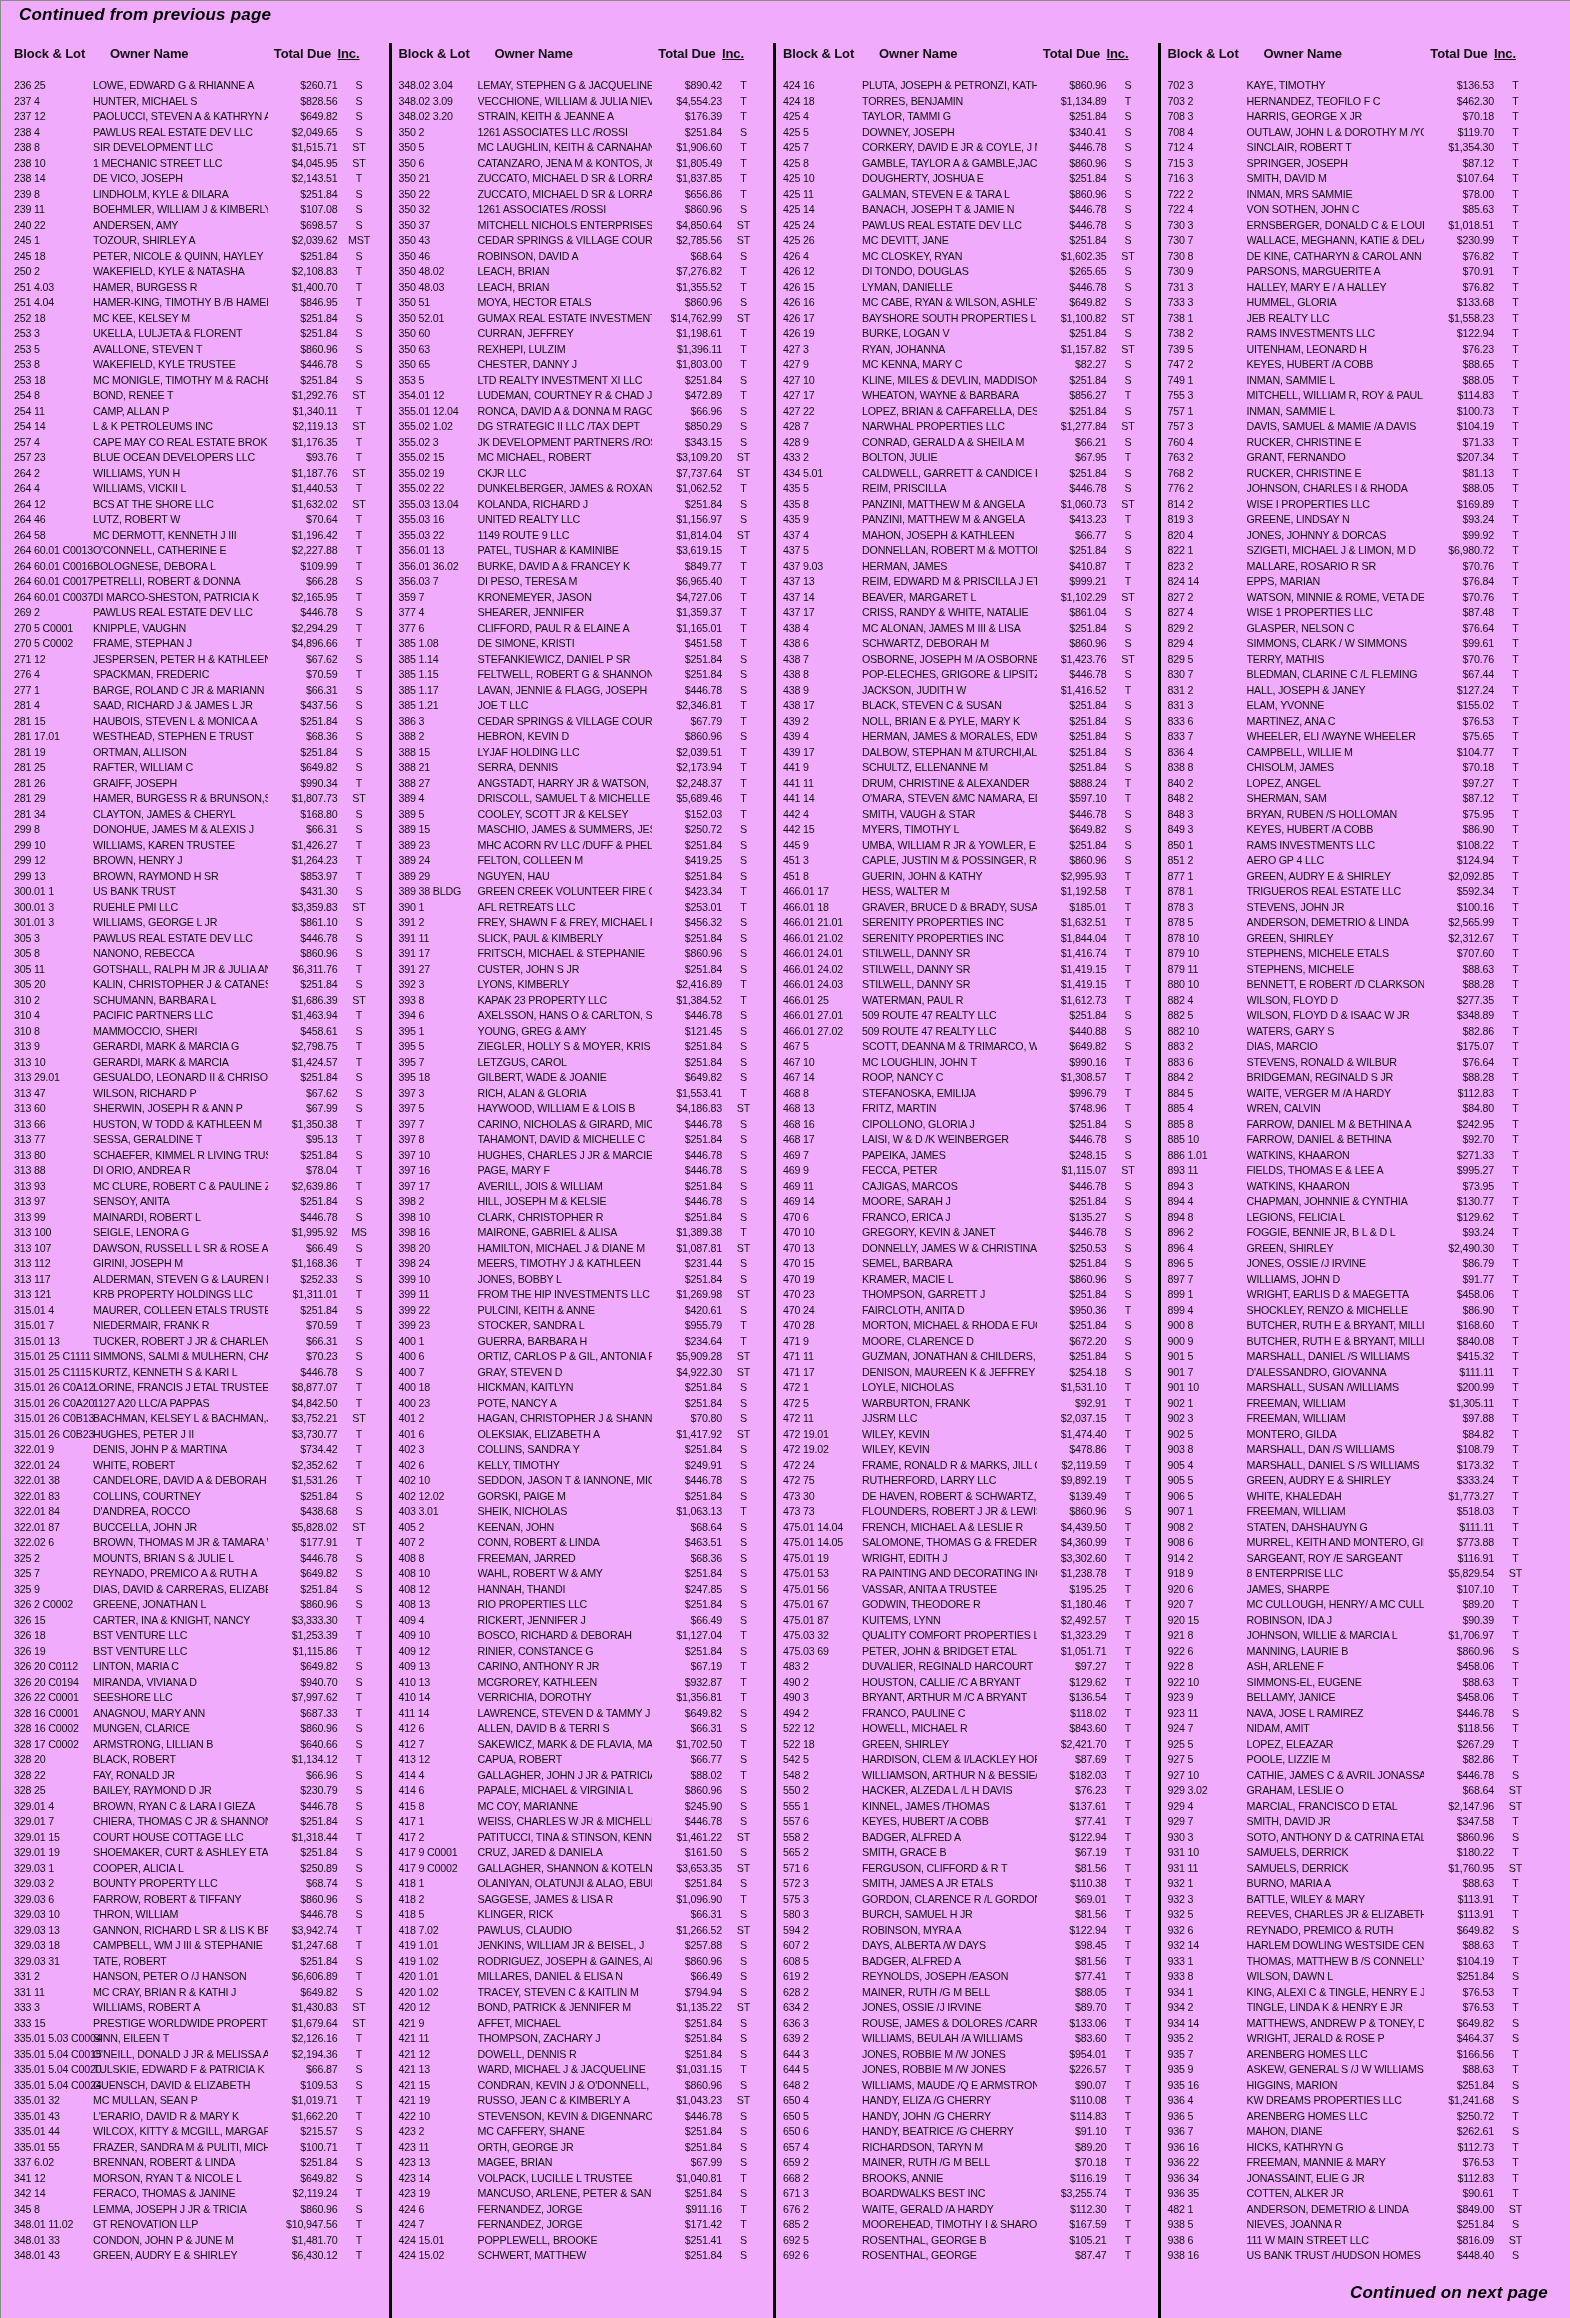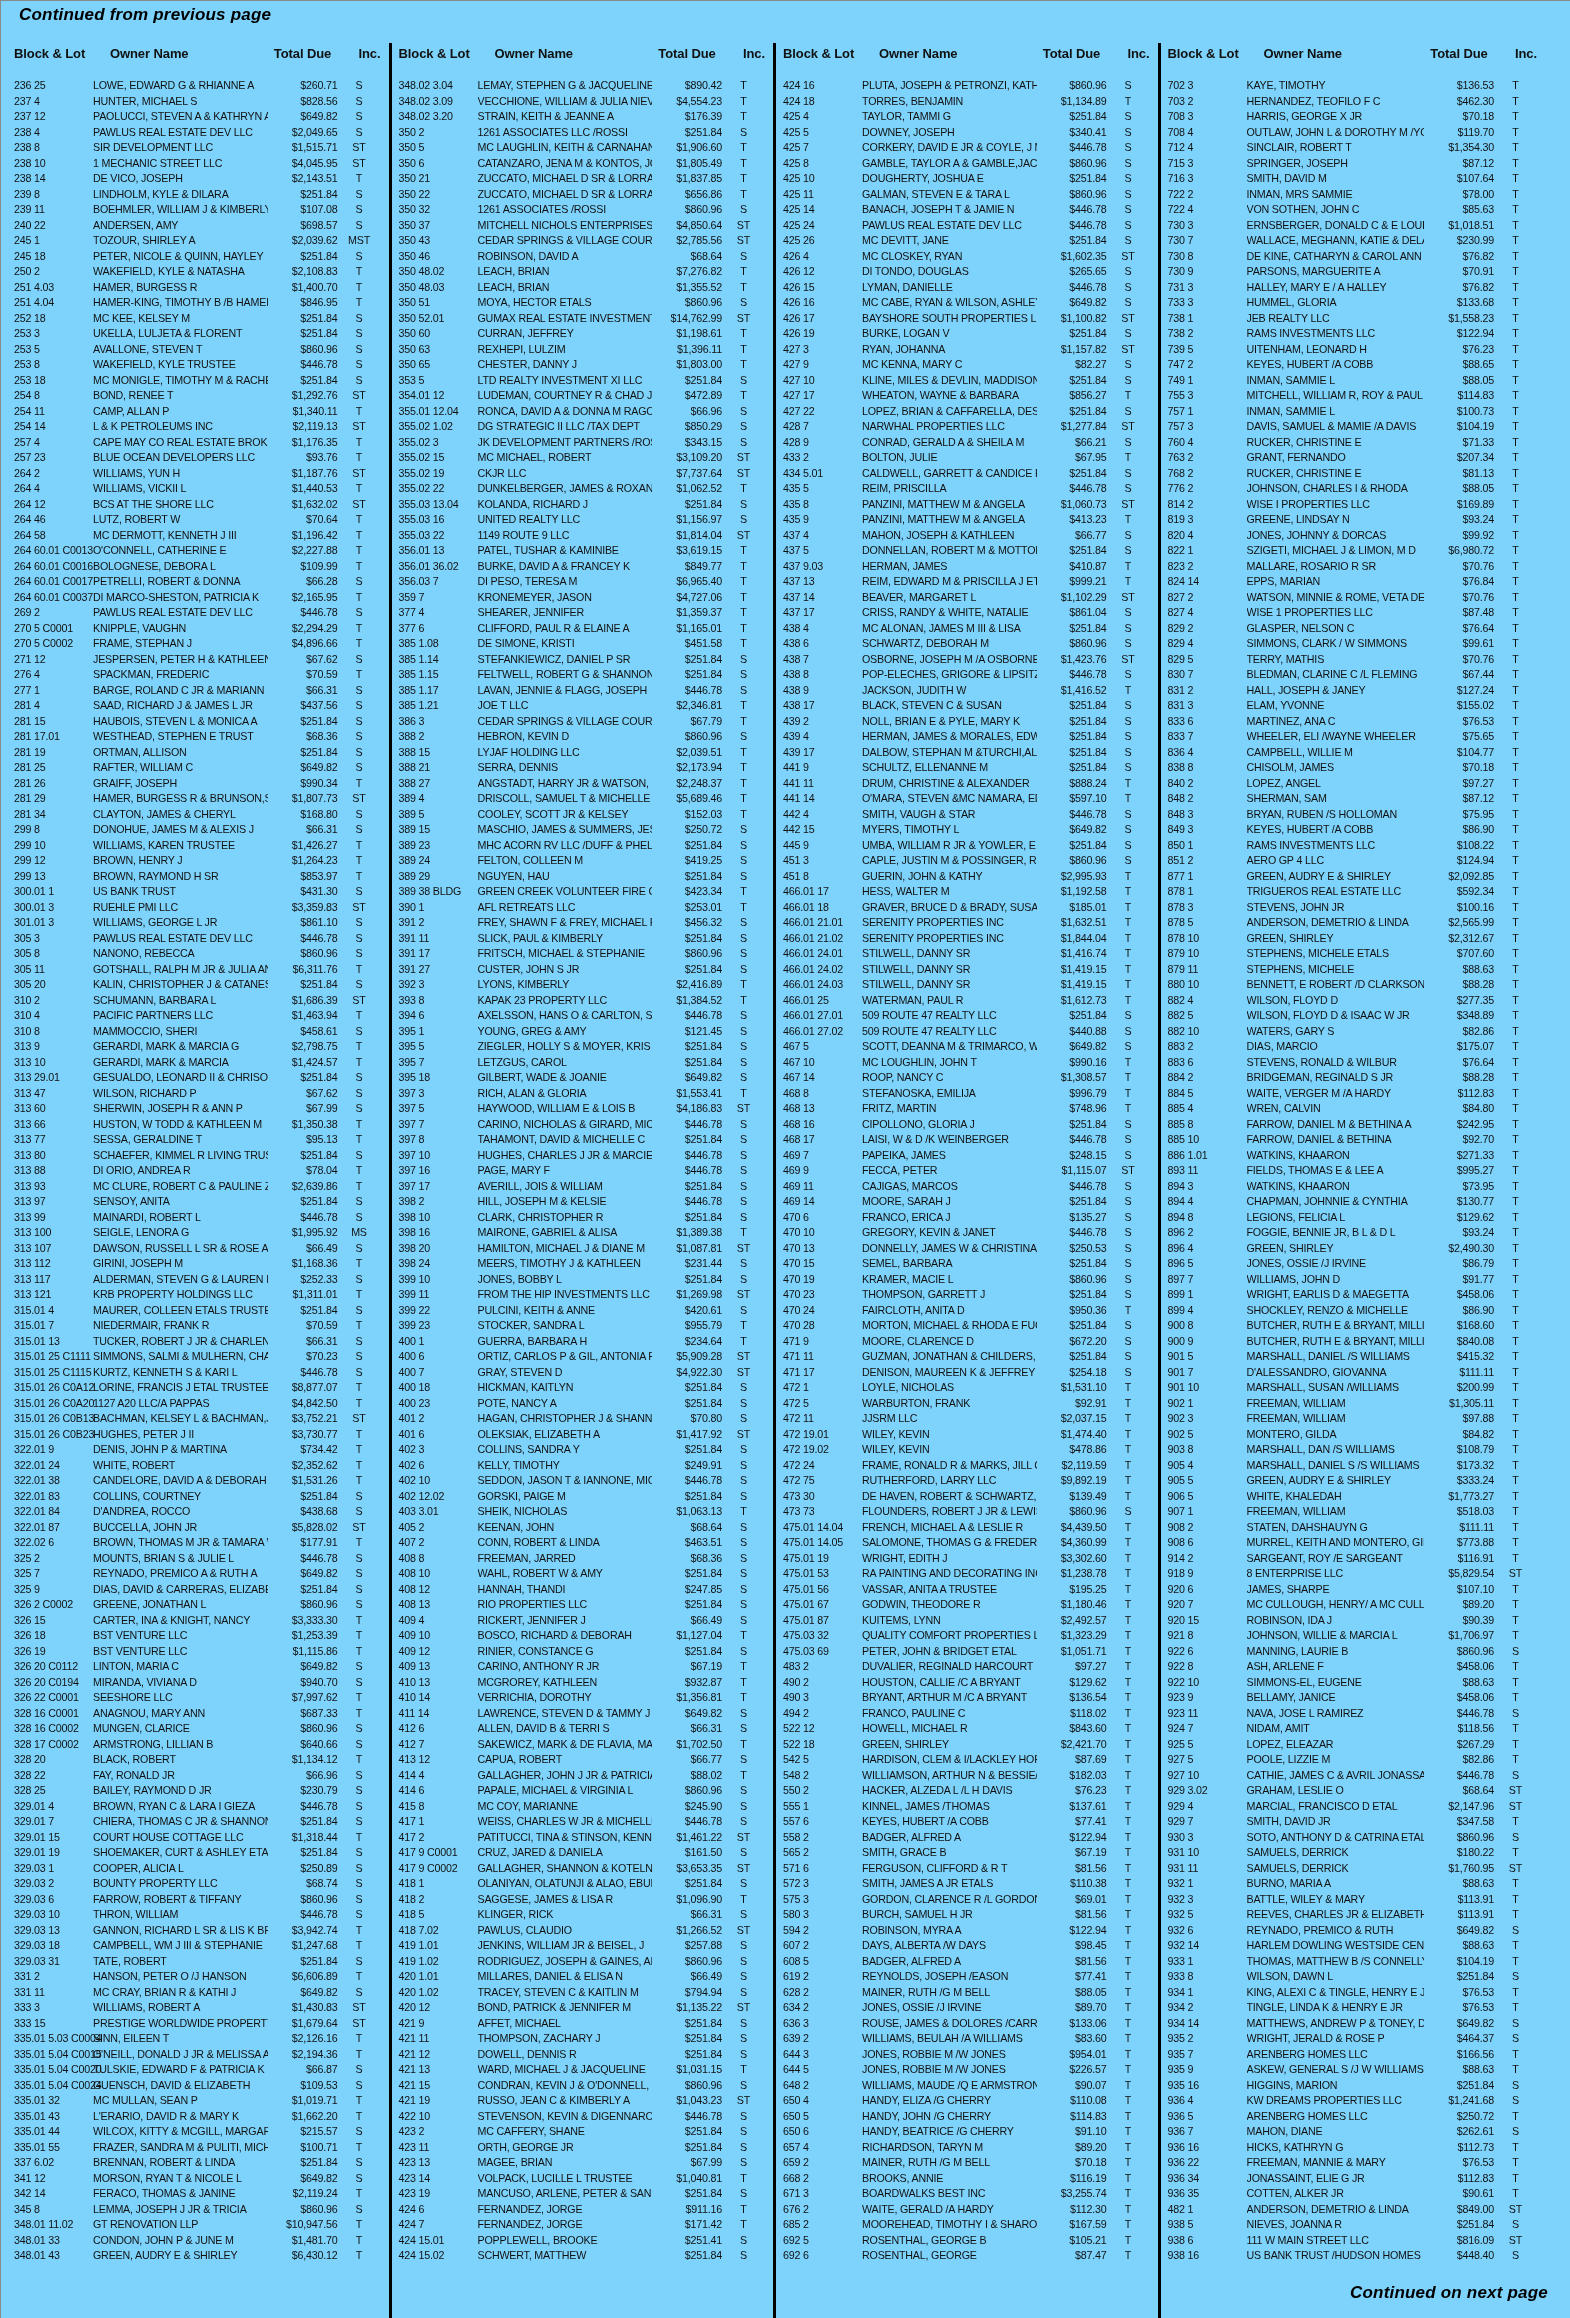--- a/index.html
+++ b/index.html
@@ -1,19 +1,19 @@
 <!DOCTYPE html>
 <html style="font-size:8px"><head>
 <meta charset="utf-8">
 <style>
   html,body{margin:0;padding:0;background:#e8e8e8;}
   .page{
     position:relative;
     width:1571px;height:2319px;
-    background:#7dd3fc;
+    background:#f0abfc;
     border:0.5px solid #8a8a8a;
     box-sizing:border-box;
     font-family:"Liberation Sans",sans-serif;
     color:#111;
     overflow:hidden;
   }
   .note{
     position:absolute;
     font-style:italic;font-weight:bold;
     font-size:17px;letter-spacing:0.2px;
@@ -39,21 +39,21 @@
     grid-template-columns:79px 1fr 70px 43px;
     white-space:nowrap;
   }
   .hdr{
     font-weight:bold;font-size:13px;
     padding:3px 0 17px 0;
     letter-spacing:-0.1px;
   }
   .hdr .h-owner{padding-left:17px;}
   .hdr .h-due{text-align:center;}
-  .hdr .h-inc{text-align:right;}
+  .hdr .h-inc{text-align:left;text-decoration:underline;}
   .row{
     font-size:10.7px;
     line-height:15.5px;
     letter-spacing:-0.2px;
   }
   .c-due{text-align:right;}
   .c-inc{text-align:center;}
   .c-owner{overflow:hidden;}
 </style>
 </head>

